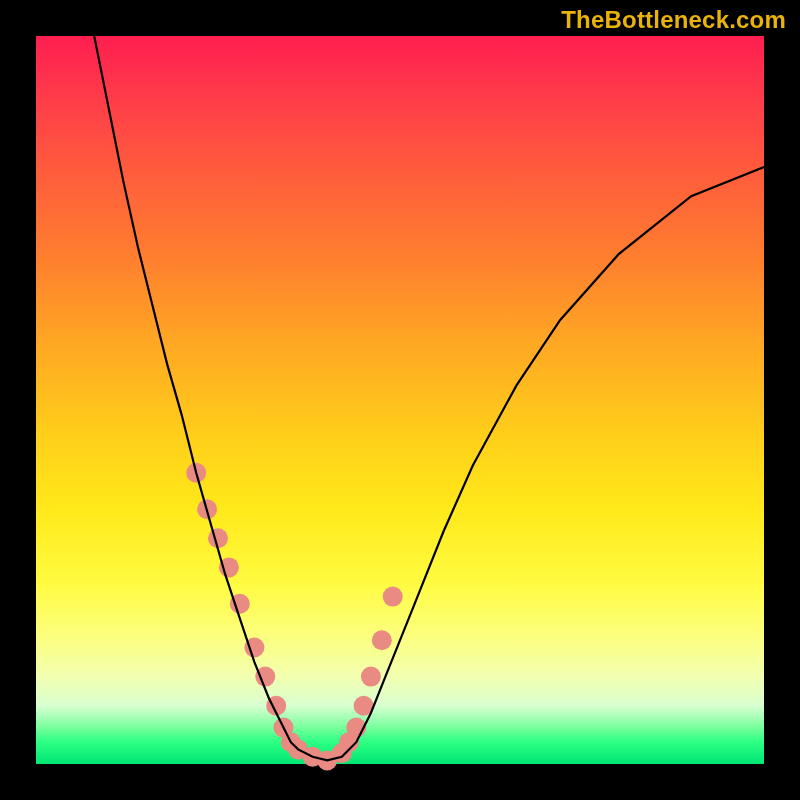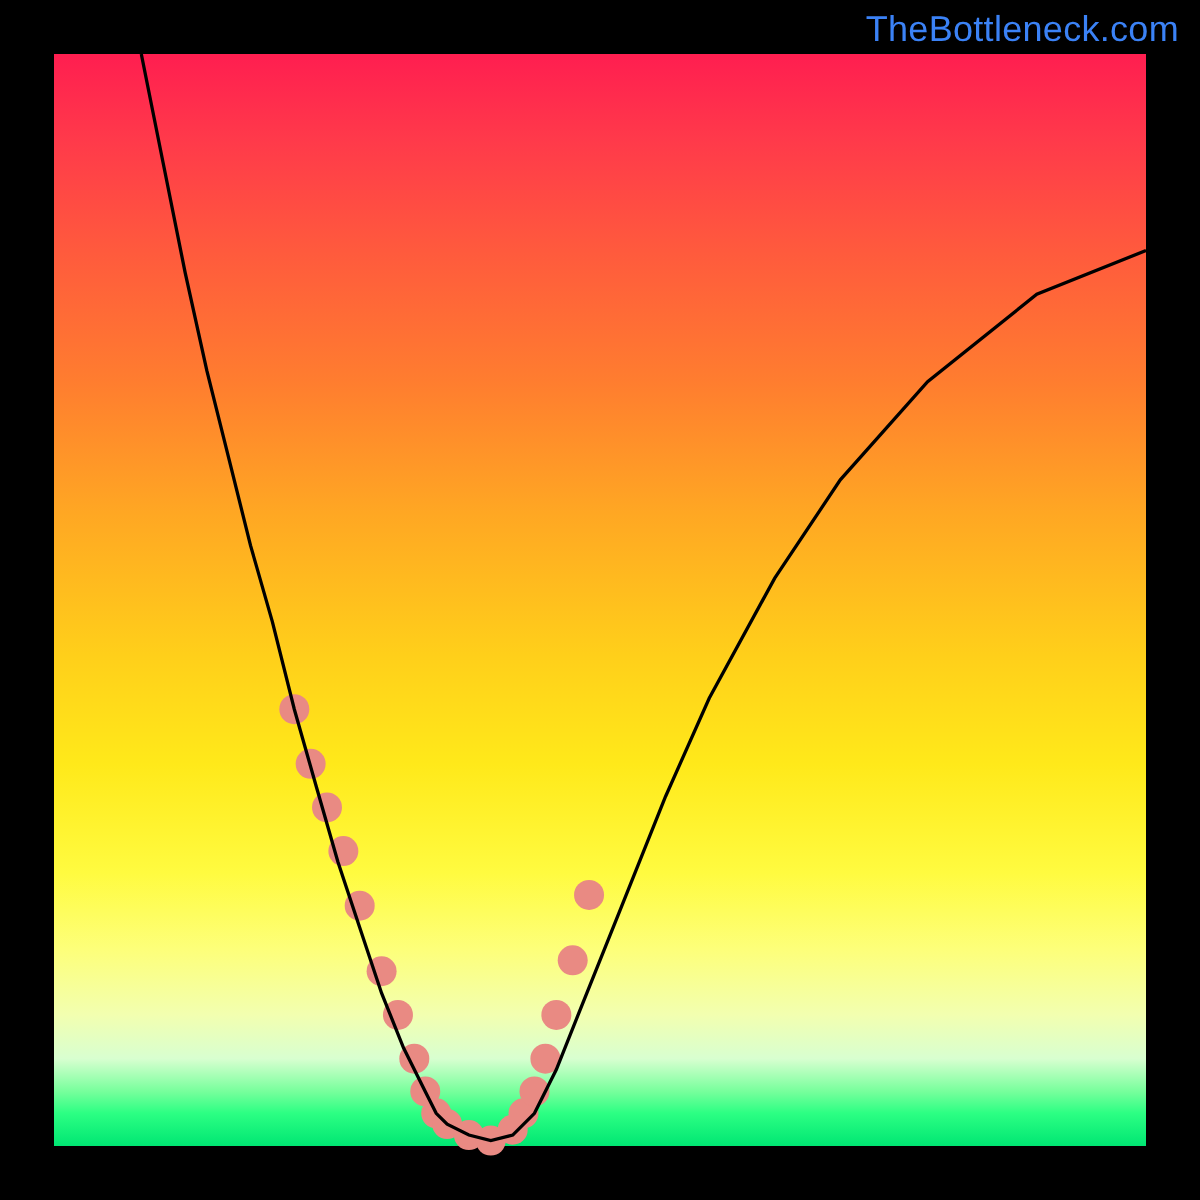--- a/index.html
+++ b/index.html
@@ -41,22 +41,22 @@
       #2cff83 97%,
       #00e673 100%
     );
   }
   .watermark {
     position: absolute;
     top: 6px;
     right: 14px;
     font-family: Arial, Helvetica, sans-serif;
     font-size: 24px;
-    font-weight: normal;
-    color: #3b82f6;
+    font-weight: bold;
+    color: #eab308;
     letter-spacing: 0.2px;
   }
   svg.curve {
     position: absolute;
     top: 0;
     left: 0;
     width: 728px;
     height: 728px;
     overflow: visible;
   }

